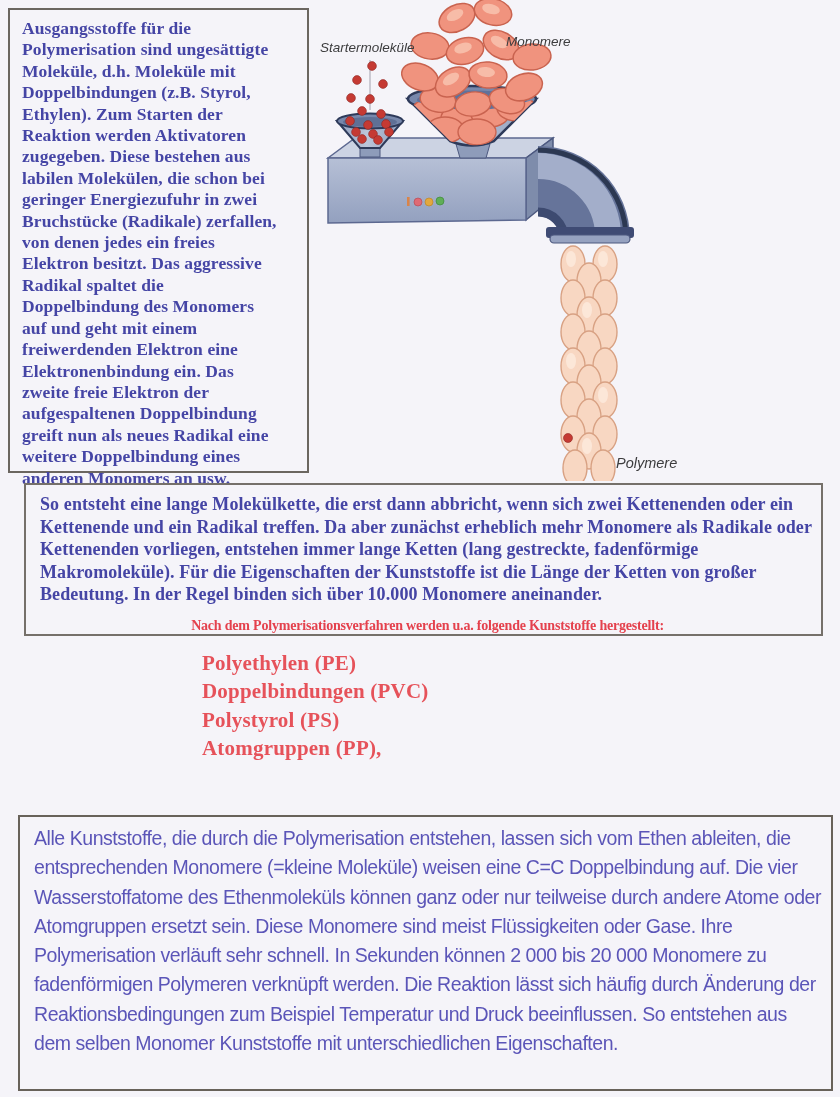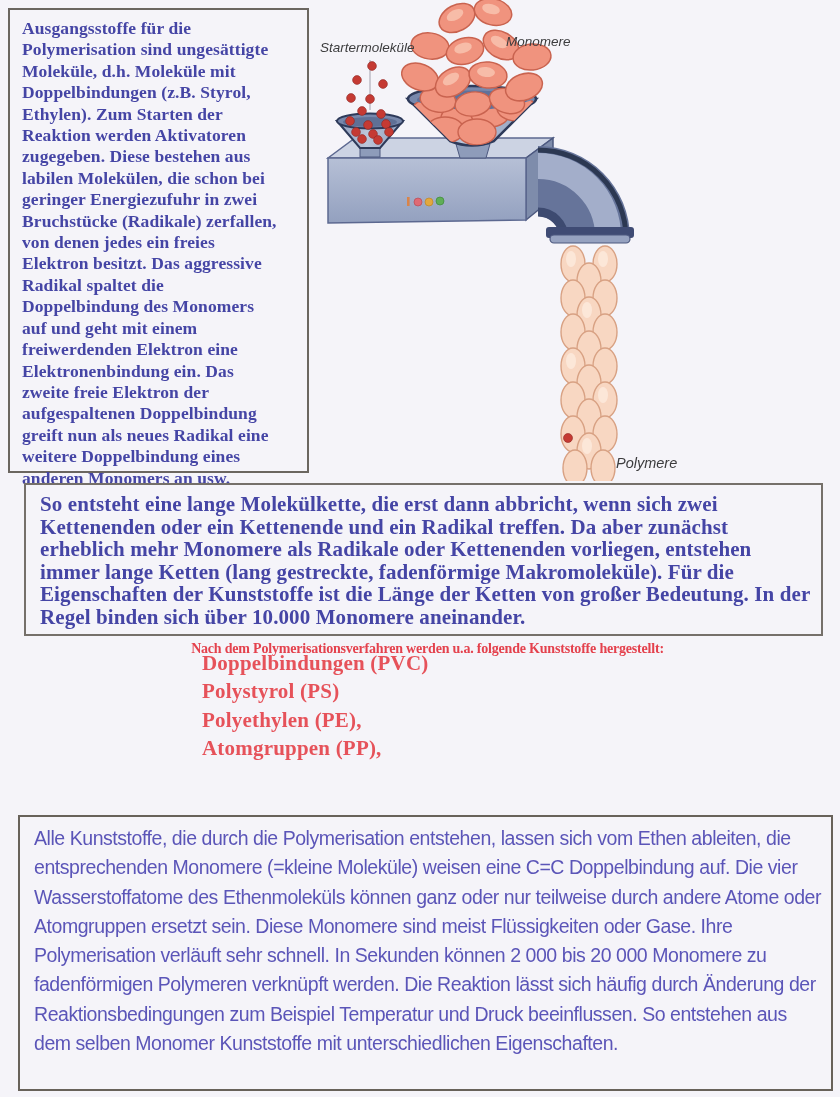--- a/index.html
+++ b/index.html
@@ -18,21 +18,21 @@
   #chain-box{left:24px;top:483px;width:799px;height:153px;padding:8px 6px 0 14px;border-color:#75706a;}
   #ethen-box{left:18px;top:815px;width:815px;height:276px;padding:7px 6px 0 14px;border-color:#68625a;}
 
   .blue-serif{
     color:#4545a5;
     font-weight:bold;
     font-size:17.5px;
     line-height:21.4px;
     letter-spacing:0.1px;
   }
-  #chain-box .blue-serif{font-size:21px;line-height:22.6px;}
+  #chain-box .blue-serif{font-size:18px;line-height:22.6px;}
 
   .red-heading{
     color:#e4414d;
     font-weight:bold;
     font-size:14px;
     line-height:22px;
     margin-top:9px;
     white-space:nowrap;
     letter-spacing:-0.2px;
     text-align:center;
@@ -223,23 +223,23 @@
       <text x="306" y="468" class="diag-label" font-size="14.5">Polymere</text>
     </svg>
   </div>
 
   <div id="chain-box" class="scanbox">
     <div class="blue-serif">So entsteht eine lange Molekülkette, die erst dann abbricht, wenn sich zwei Kettenenden oder ein Kettenende und ein Radikal treffen. Da aber zunächst erheblich mehr Monomere als Radikale oder Kettenenden vorliegen, entstehen immer lange Ketten (lang gestreckte, fadenförmige Makromoleküle). Für die Eigenschaften der Kunststoffe ist die Länge der Ketten von großer Bedeutung. In der Regel binden sich über 10.000 Monomere aneinander.</div>
     <div class="red-heading">Nach dem Polymerisationsverfahren werden u.a. folgende Kunststoffe hergestellt:</div>
   </div>
 
   <div id="plastics-list">
+    <div>Polyethylen (PE)</div>
     <div>Doppelbindungen (PVC)</div>
     <div>Polystyrol (PS)</div>
-    <div>Polyethylen (PE),</div>
     <div>Atomgruppen (PP),</div>
   </div>
 
   <div id="ethen-box" class="scanbox">
     <div class="violet-sans">Alle Kunststoffe, die durch die Polymerisation entstehen, lassen sich vom Ethen ableiten, die entsprechenden Monomere (=kleine Moleküle) weisen eine C=C Doppelbindung auf. Die vier Wasserstoffatome des Ethenmoleküls können ganz oder nur teilweise durch andere Atome oder Atomgruppen ersetzt sein. Diese Monomere sind meist Flüssigkeiten oder Gase. Ihre Polymerisation verläuft sehr schnell. In Sekunden können 2 000 bis 20 000 Monomere zu fadenförmigen Polymeren verknüpft werden. Die Reaktion lässt sich häufig durch Änderung der Reaktionsbedingungen zum Beispiel Temperatur und Druck beeinflussen. So entstehen aus dem selben Monomer Kunststoffe mit unterschiedlichen Eigenschaften.</div>
   </div>
 
 </div>
 
 </body></html>

